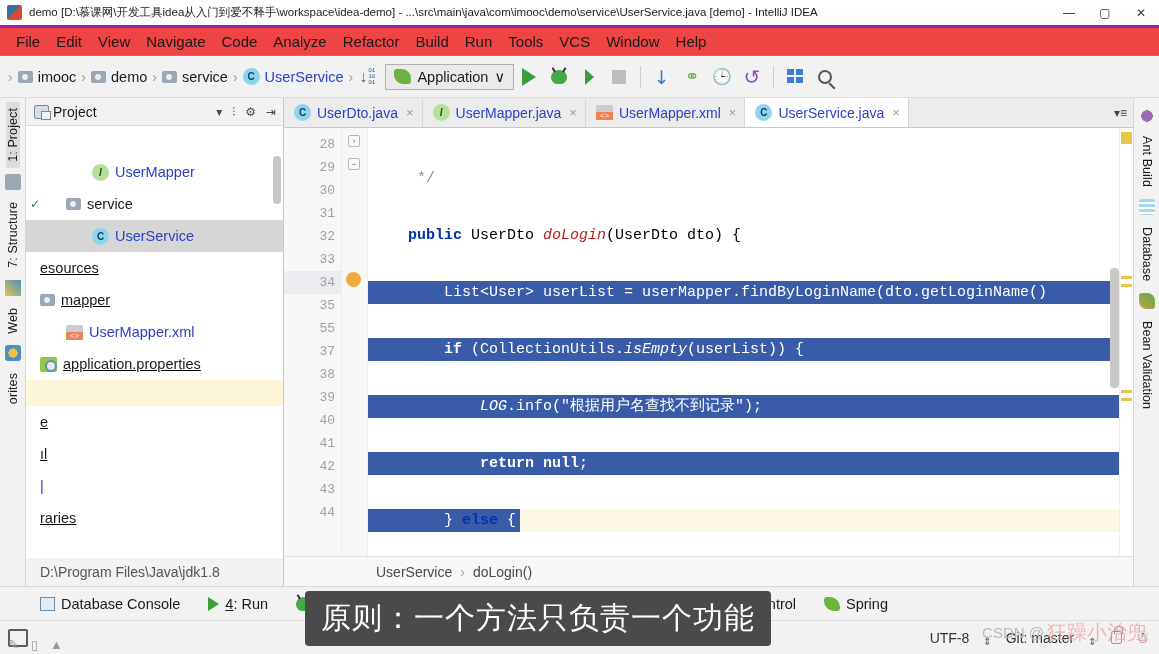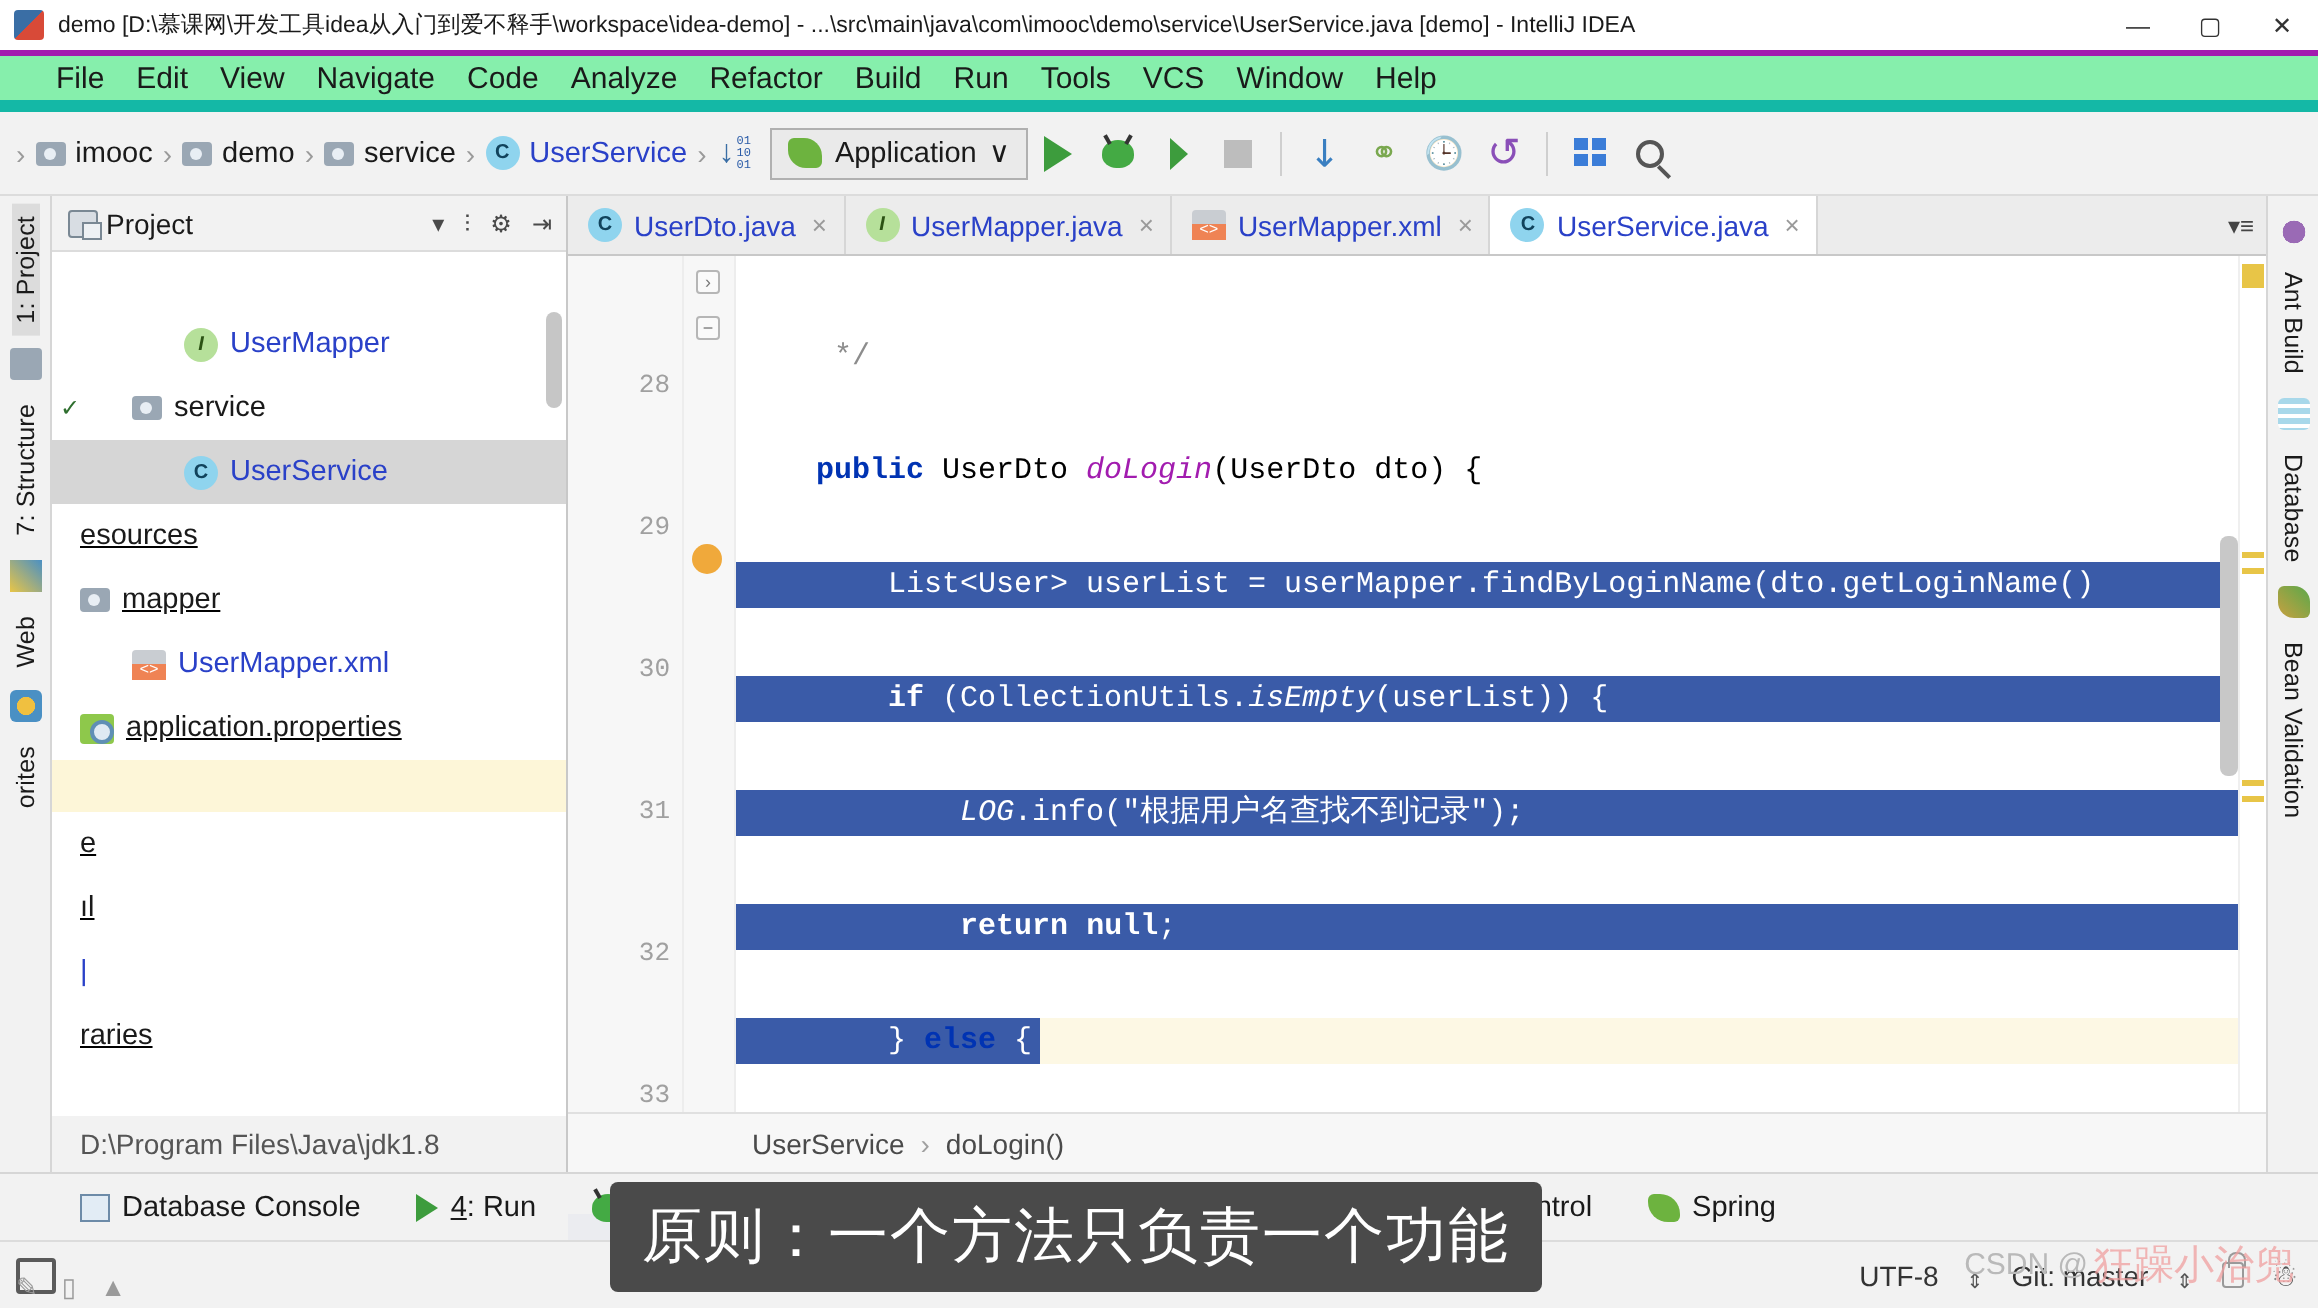--- a/index.html
+++ b/index.html
@@ -36,24 +36,24 @@
   .tb-buttons { display: flex; height: 28px; }
   .tb-btn {
     width: 36px; height: 28px; display: flex;
     align-items: center; justify-content: center;
     color: #333; font-size: 12px;
   }
 
   
   .menubar {
     height: 28px; min-height: 28px;
-    background: #86efac;
+    background: #ef4444;
     display: flex; align-items: center;
-    padding-left: 20px;
-    border-bottom: 6px solid #14b8a6;
+    padding-left: 8px;
+    border-bottom: 1px solid #14b8a6;
   }
   .menu-item {
     font-size: 15px; color: #1a1a1a;
     padding: 2px 8px; white-space: nowrap;
   }
 
   
   .toolbar {
     height: 42px; min-height: 42px;
     background: #f2f2f2;
@@ -266,21 +266,21 @@
   }
 
   
   .code-wrap { flex: 1; display: flex; min-height: 0; background: #ffffff; position: relative; }
   .gutter {
     width: 58px; background: #f7f7f7; border-right: 1px solid #ededed;
     font-family: "Liberation Mono", "DejaVu Sans Mono", monospace;
     font-size: 13px; color: #a0a0a0; text-align: right;
     padding-top: 5px; flex: none; position: relative;
   }
-  .gln { height: 23px; line-height: 23px; padding-right: 6px; margin-top: 48px; }
+  .gln { height: 23px; line-height: 23px; padding-right: 6px; }
   .gln.hl { background: #ebecf0; }
   .fold-col {
     width: 26px; background: #f7f7f7; border-right: 1px solid #ededed;
     flex: none; padding-top: 5px; position: relative;
   }
   .foldmark {
     position: absolute; left: 6px; width: 12px; height: 12px;
     border: 1px solid #b6b6b6; background: #fafafa; border-radius: 2px;
     font-size: 9px; line-height: 10px; text-align: center; color: #777;
   }
@@ -291,21 +291,21 @@
   .code {
     flex: 1; position: relative; overflow: hidden;
     font-family: "Liberation Mono", "DejaVu Sans Mono", monospace;
     font-size: 15px; padding-top: 5px; white-space: pre; min-width: 0;
   }
   .cline { height: 23px; line-height: 23px; padding-left: 4px; position: relative; }
   .cline.selbg { background: #3a5ba8; }
   .kw { color: #0033b3; font-weight: bold; }
   .str { color: #067d17; }
   .fld { color: #871094; font-style: italic; }
-  .mth { color: #a21caf; font-style: italic; }
+  .mth { color: #b91c1c; font-style: italic; }
   .cmt { color: #8c8c8c; }
   .selbg .kw, .selbg .kw2, .selbg .str, .selbg .num,
   .selbg .fld, .selbg .mth, .selbg .cmt { color: #ffffff; }
   .selbg { color: #ffffff; }
   
   .markers {
     width: 14px; background: #ffffff; flex: none; position: relative;
     border-left: 1px solid #efefef;
   }
   .mk { position: absolute; left: 1px; width: 11px; height: 3px; }

